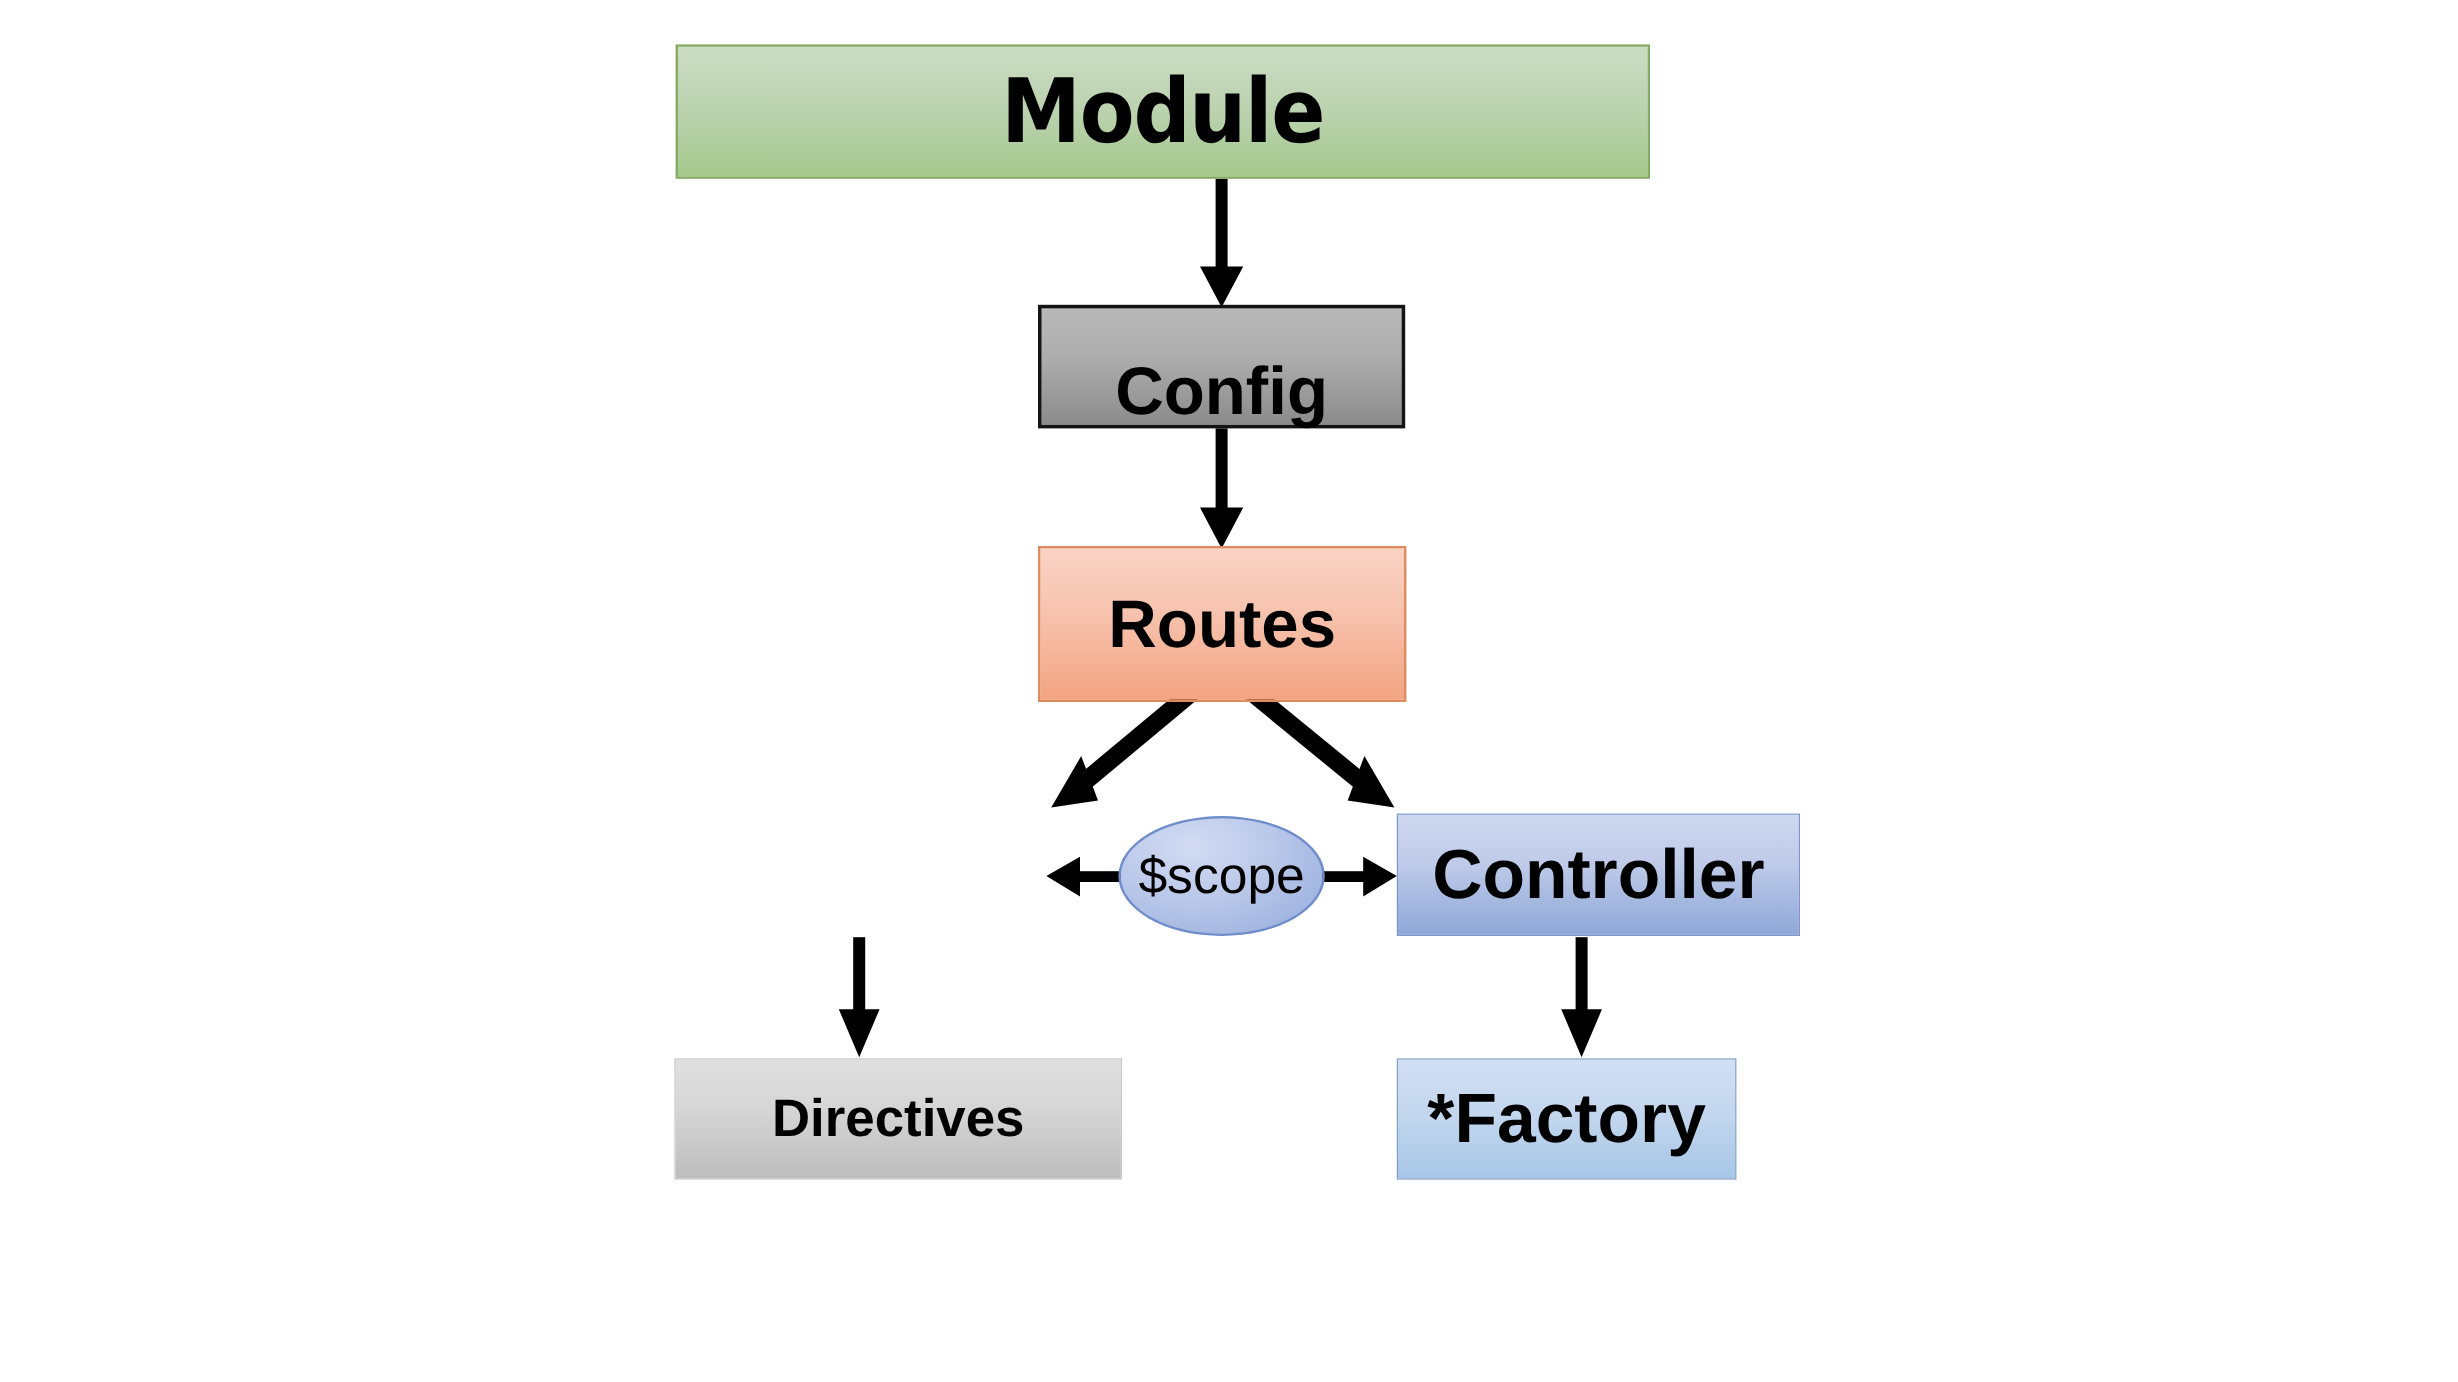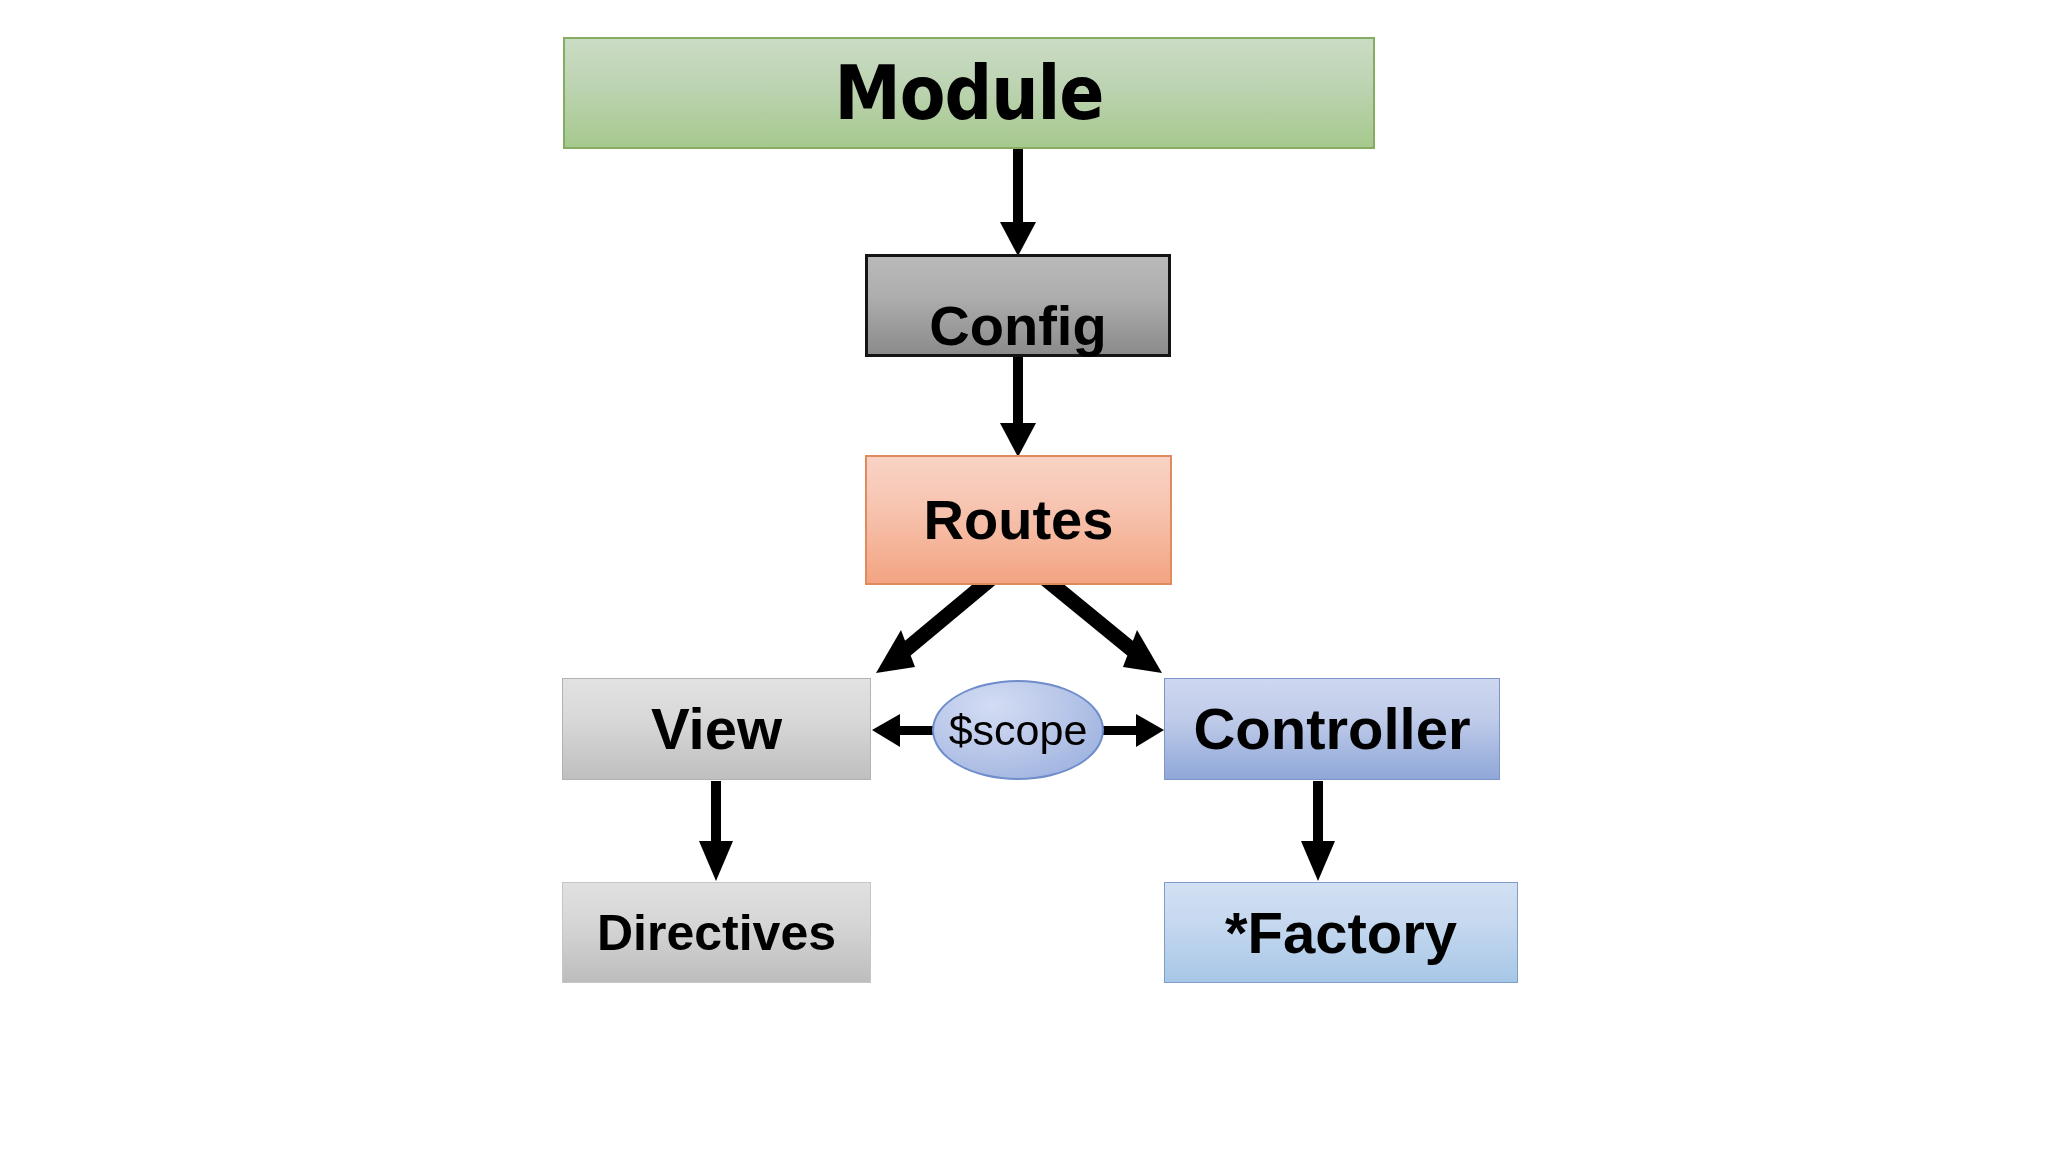--- a/index.html
+++ b/index.html
@@ -86,32 +86,32 @@
     height: 102px;
     background: linear-gradient(to bottom, #ced7ef 0%, #bfcbe9 40%, #8fa7d8 100%);
     border: 1px solid #7d96c9;
     font-size: 58px;
   }
 
   
   #node-directives {
     left: 562px;
     top: 882px;
-    width: 309px;
+    width: 373px;
     height: 101px;
     background: linear-gradient(to bottom, #e0e0e0 0%, #d6d6d6 40%, #bdbdbd 100%);
     border: 1px solid #c6c6c6;
-    font-size: 50px;
+    font-size: 44px;
   }
 
   
   #node-factory {
     left: 1164px;
     top: 882px;
-    width: 354px;
+    width: 283px;
     height: 101px;
     background: linear-gradient(to bottom, #d2e0f3 0%, #c6d8ef 40%, #a7c7e7 100%);
     border: 1px solid #7f9dc8;
     font-size: 58px;
   }
 
   
   #node-scope {
     left: 932px;
     top: 680px;
@@ -188,23 +188,20 @@
   </div>
 
   <div class="node" id="node-config">
     <span>Config</span>
   </div>
 
   <div class="node" id="node-routes">
     <span>Routes</span>
   </div>
 
-  <div class="node" id="node-view">
-    <span>View</span>
-  </div>
 
   <div class="node" id="node-scope">
     <span>$scope</span>
   </div>
 
   <div class="node" id="node-controller">
     <span>Controller</span>
   </div>
 
   <div class="node" id="node-directives">

